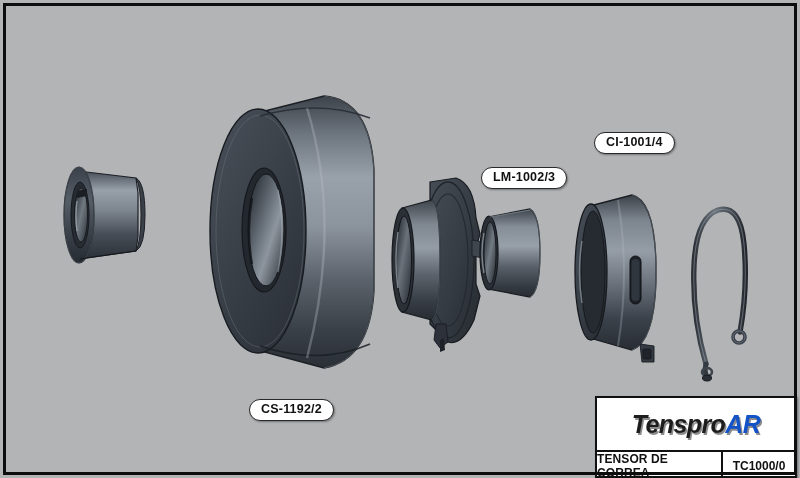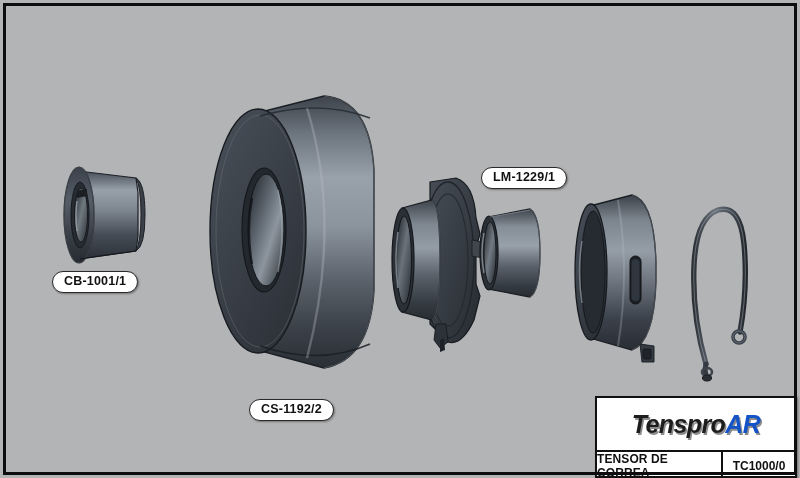--- a/index.html
+++ b/index.html
@@ -297,27 +297,27 @@
       <path d="M18 168 Q4 120 6 70 Q8 22 30 14 Q52 8 56 48 Q60 92 52 136" fill="none" stroke="#a8b0b8" stroke-width="1.1" opacity="0.45" stroke-linecap="round"></path>
 
       <circle cx="51" cy="141" r="6" fill="none" stroke="#394049" stroke-width="3.6"></circle>
       <circle cx="51" cy="141" r="6" fill="none" stroke="#9aa2aa" stroke-width="0.9" opacity="0.5"></circle>
 
       <path d="M18 168 Q16 176 19 181" fill="none" stroke="#333940" stroke-width="5" stroke-linecap="round"></path>
       <ellipse cx="19" cy="176" rx="5" ry="4" fill="none" stroke="#3d444c" stroke-width="2.6"></ellipse>
       <ellipse cx="19" cy="182" rx="4.5" ry="3" fill="#2a2f36" stroke="#171b20" stroke-width="1"></ellipse>
     </svg>
 
-    <div class="callout" style="left:46px;top:265px;">CB-1001/1</div>
 
     <div class="callout" style="left:243px;top:393px;">CS-1192/2</div>
 
 
-    <div class="callout" style="left:475px;top:161px;">LM-1229/1</div>
-
+    <div class="callout" style="left:475px;top:161px;">LM-1002/3</div>
+
+    <div class="callout" style="left:588px;top:126px;">CI-1001/4</div>
 
 
     <div id="title-block">
       <div id="logo-cell">
         <div id="logo"><span class="tenspro">Tenspro</span><span class="ar">AR</span></div>
       </div>
       <div id="info-row">
         <div id="desc-cell">TENSOR DE CORREA</div>
         <div id="code-cell">TC1000/0</div>
       </div>

